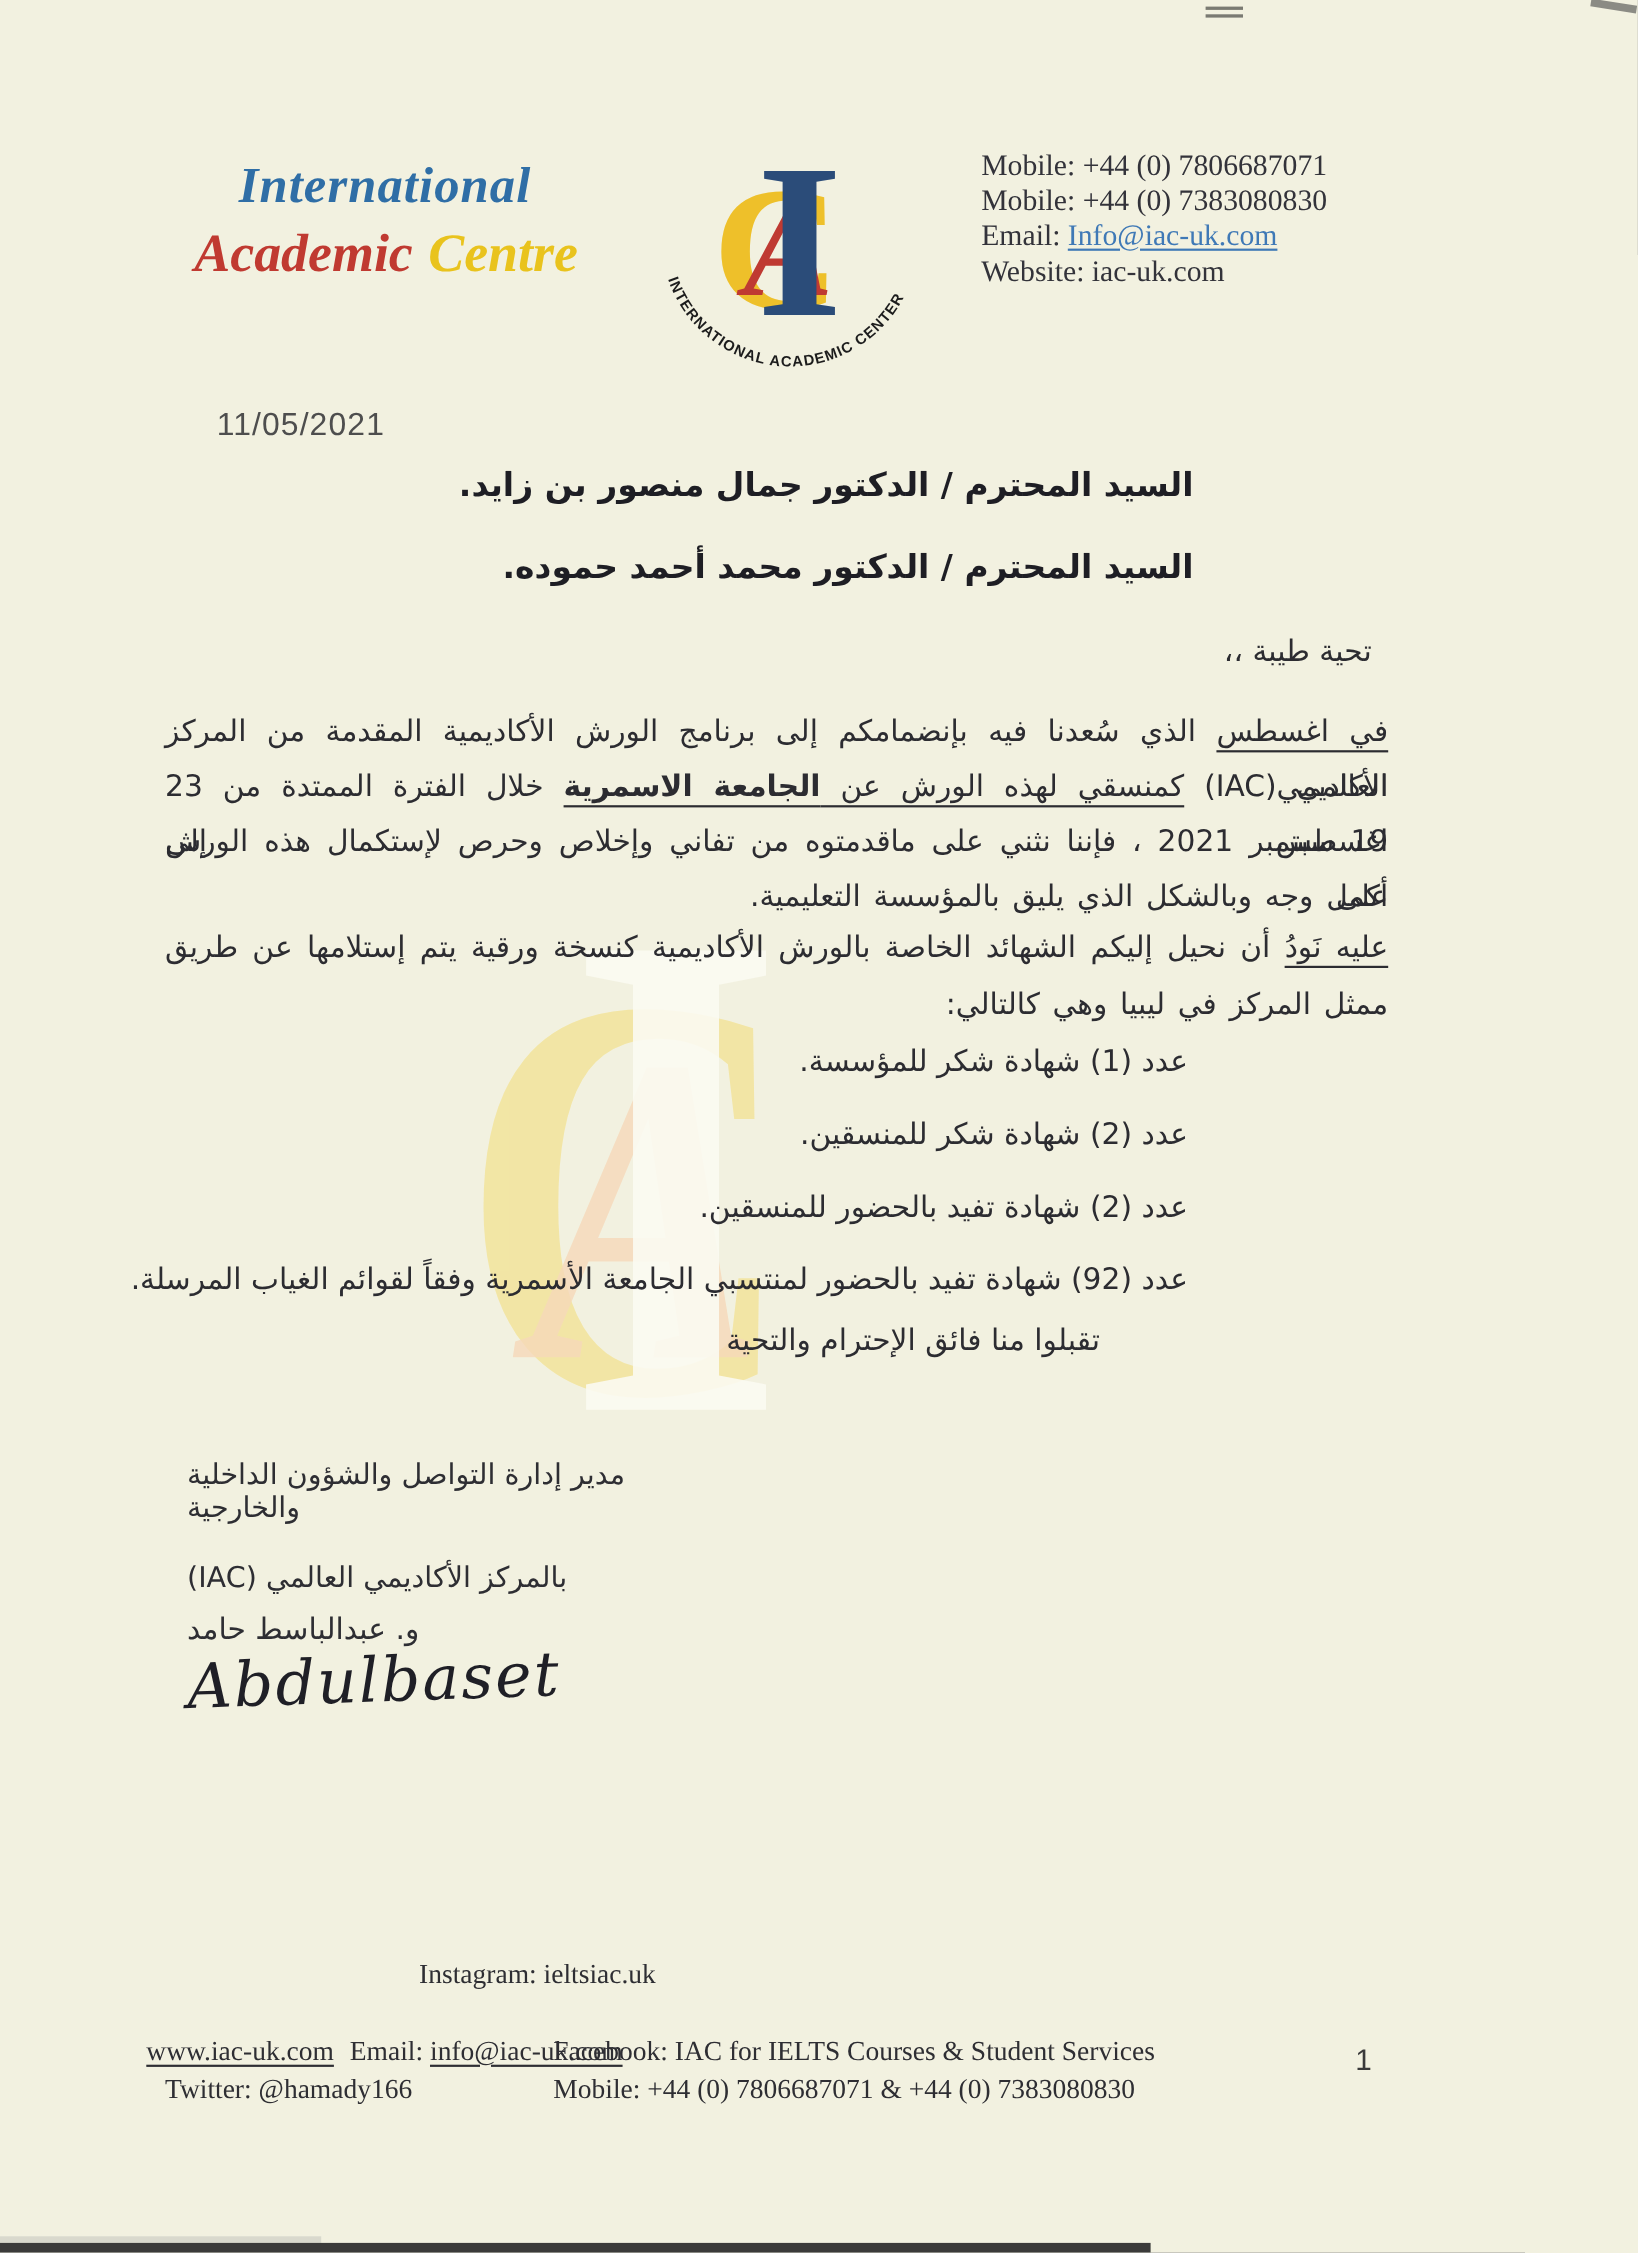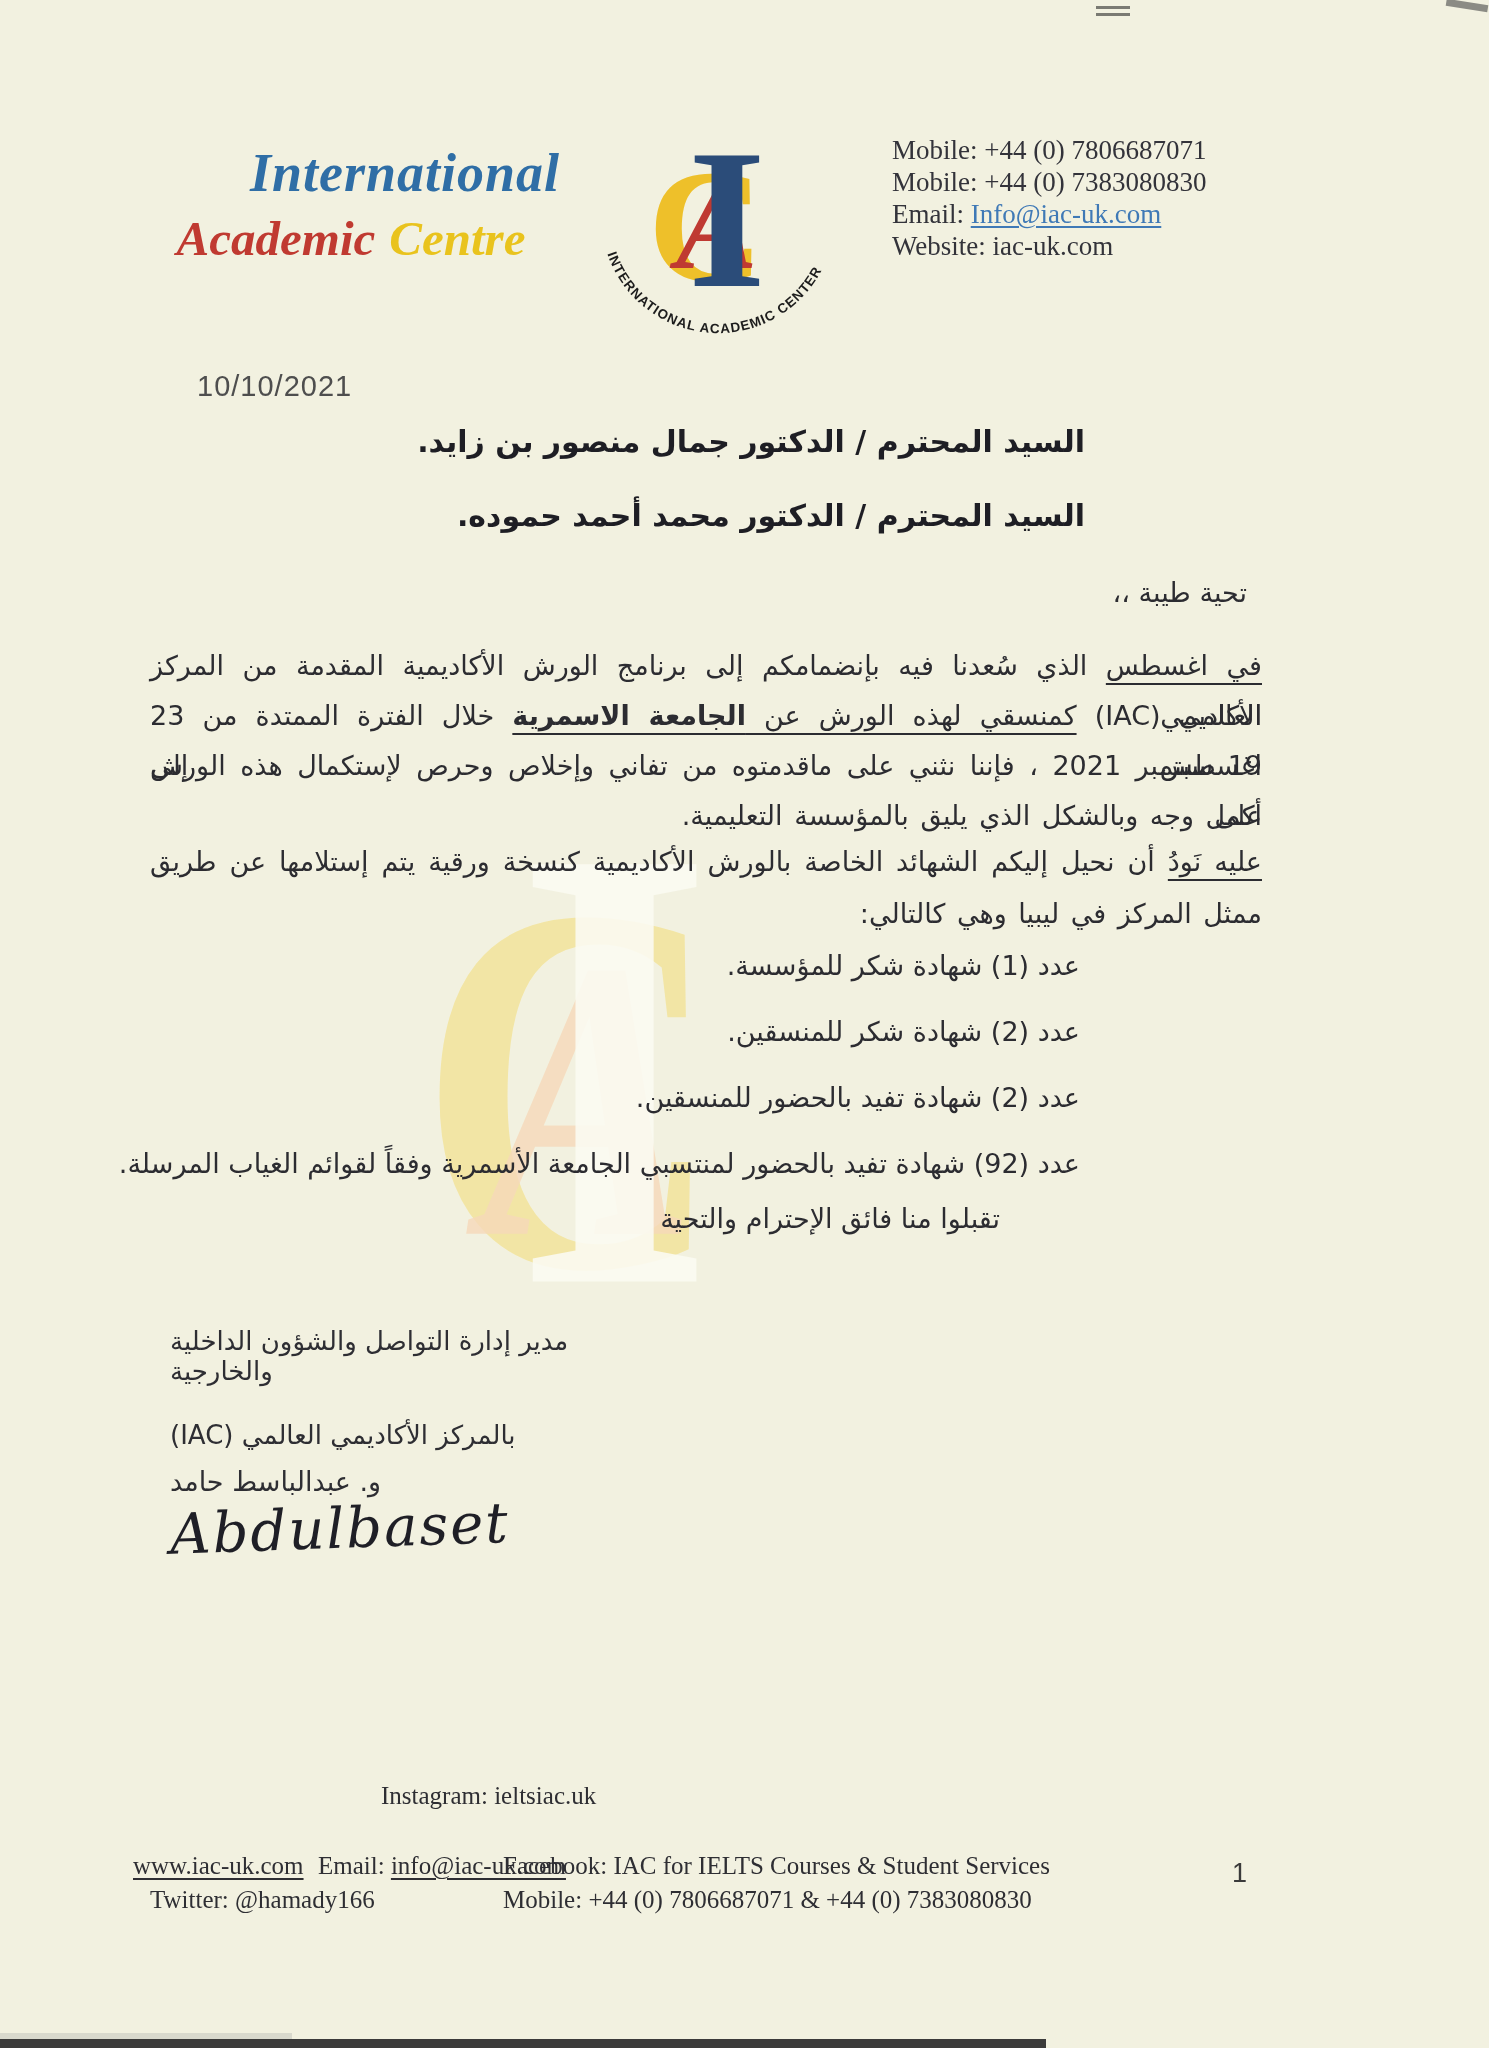--- a/index.html
+++ b/index.html
@@ -6,21 +6,21 @@
   .page {
     position:relative; width:1489px; height:2048px; margin:0 auto;
     background:#f2f1e0; overflow:hidden;
     font-family:"DejaVu Sans", sans-serif; color:#2c2c31;
   }
   .abs { position:absolute; }
 
   
   .brand { left:140px; top:142px; width:420px; text-align:center;
            font-family:"Liberation Serif", serif; font-style:italic; font-weight:bold; }
-  .brand-l1 { font-size:54px; color:#2f6ea6; letter-spacing:1px;text-align:right; }
+  .brand-l1 { font-size:46px; color:#2f6ea6; letter-spacing:1px; }
   .brand-l2 { font-size:49px; margin-top:6px; }
   .brand-academic { color:#c03a31; margin-left:2px; margin-right:14px; }
   .brand-centre { color:#e9c31d; }
 
   
   .contact { left:892px; top:134px; font-family:"Liberation Serif", serif;
              font-size:27px; line-height:32px; color:#33333a; }
   .c-link { color:#3f79b6; text-decoration:underline; text-underline-offset:3px; }
 
   .date { left:197px; top:370px; font-family:"Liberation Sans", sans-serif;
@@ -98,21 +98,21 @@
     <div>
       <span>Email:</span>
       <span class="c-link">Info@iac-uk.com</span>
     </div>
     <div>
       <span>Website:</span>
       <span>iac-uk.com</span>
     </div>
   </div>
 
-  <div class="abs date">10/10/2021</div>
+  <div class="abs date">11/05/2021</div>
 
   <div class="abs ar addressee" style="top:498px;">السيد المحترم / الدكتور محمد أحمد حموده.</div>
   <div class="abs ar addressee" style="top:424px;">السيد المحترم / الدكتور جمال منصور بن زايد.</div>
 
   <div class="abs ar greeting">تحية طيبة ،،</div>
 
   <div class="abs ar para" style="right:227px; top:641px;">
     <div class="pline">
       <span class="u">في اغسطس</span><span> الذي سُعدنا فيه بإنضمامكم إلى برنامج الورش الأكاديمية المقدمة من المركز الأكاديمي</span>
     </div>

